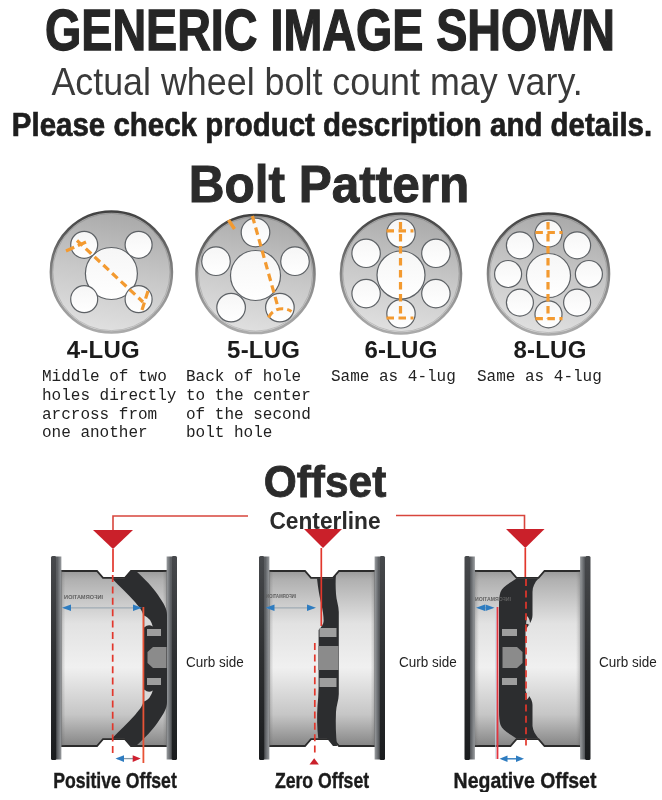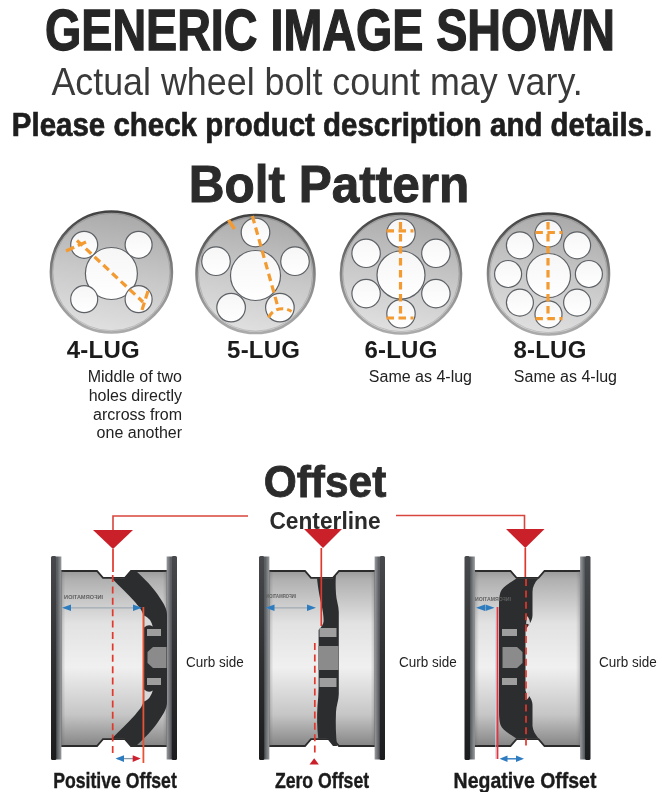--- a/index.html
+++ b/index.html
@@ -1,17 +1,17 @@
 <!DOCTYPE html>
 <html><head><meta charset="utf-8"><style>
 html,body{margin:0;padding:0;background:#fff;}
 #page{position:relative;width:662px;height:792px;overflow:hidden;background:#fff;
 font-family:"Liberation Sans",sans-serif;}
 .t{position:absolute;white-space:nowrap;transform-origin:center top;line-height:normal;}
-.c{text-align:right;}
+.c{text-align:left;font-family:Liberation Mono, monospace;}
 </style></head><body>
 <div id="page">
 <svg width="662" height="800" viewBox="0 0 662 800" style="position:absolute;left:0;top:0">
 <defs>
 <linearGradient id="fg" x1="0.55" y1="0" x2="0.35" y2="1">
 <stop offset="0" stop-color="#a9a9a9"></stop>
           <stop offset="0.5" stop-color="#c8c8c8"></stop>
           <stop offset="1" stop-color="#e1e1e1"></stop>
 </linearGradient>
 <linearGradient id="rg" x1="0" y1="0" x2="0" y2="1">
@@ -198,20 +198,21 @@
 
 <div class="t" style="left:-396.7px;top:336px;width:1000px;text-align:center;font-size:24px;font-weight:bold;color:#1b1b1b;letter-spacing:0.2px;transform:scaleX(1.0);">4-LUG</div>
 
 <div class="t" style="left:-236.39999999999998px;top:336px;width:1000px;text-align:center;font-size:24px;font-weight:bold;color:#1b1b1b;letter-spacing:0.2px;transform:scaleX(1.0);">5-LUG</div>
 
 <div class="t" style="left:-99px;top:336px;width:1000px;text-align:center;font-size:24px;font-weight:bold;color:#1b1b1b;letter-spacing:0.2px;transform:scaleX(1.0);">6-LUG</div>
 
 <div class="t" style="left:50px;top:336px;width:1000px;text-align:center;font-size:24px;font-weight:bold;color:#1b1b1b;letter-spacing:0.2px;transform:scaleX(1.0);">8-LUG</div>
 
 <div class="c" style="position:absolute;left:42px;top:368px;width:140px;font-size:16px;line-height:18.8px;color:#222;">Middle of two<br>holes directly<br>arcross from<br>one another</div>
+<div class="c" style="position:absolute;left:186px;top:368px;width:140px;font-size:16px;line-height:18.8px;color:#222;">Back of hole<br>to the center<br>of the second<br>bolt hole</div>
 <div class="c" style="position:absolute;left:331px;top:368px;width:141px;font-size:16px;color:#222;">Same as 4-lug</div>
 <div class="c" style="position:absolute;left:477px;top:368px;width:140px;font-size:16px;color:#222;">Same as 4-lug</div>
 <div class="t" style="left:-174.8px;top:456.7px;width:1000px;text-align:center;font-size:44px;font-weight:bold;color:#2b2b2b;-webkit-text-stroke:0.8px #2b2b2b;transform:scaleX(0.965);">Offset</div>
 
 <div class="t" style="left:-174.8px;top:507px;width:1000px;text-align:center;font-size:24px;font-weight:bold;color:#2b2b2b;transform:scaleX(0.947);">Centerline</div>
 
 <div class="t cs" style="left:185.8px;top:653.8px;font-size:14.5px;color:#1f1f1f;transform-origin:left top;transform:scaleX(0.93);">Curb side</div>
 <div class="t cs" style="left:399px;top:653.8px;font-size:14.5px;color:#1f1f1f;transform-origin:left top;transform:scaleX(0.93);">Curb side</div>
 <div class="t cs" style="left:599px;top:653.8px;font-size:14.5px;color:#1f1f1f;transform-origin:left top;transform:scaleX(0.93);">Curb side</div>
 <div class="t" style="left:-384.7px;top:768.4px;width:1000px;text-align:center;font-size:22.5px;font-weight:bold;color:#1b1b1b;-webkit-text-stroke:0.4px #1b1b1b;transform:scaleX(0.785);">Positive Offset</div>

